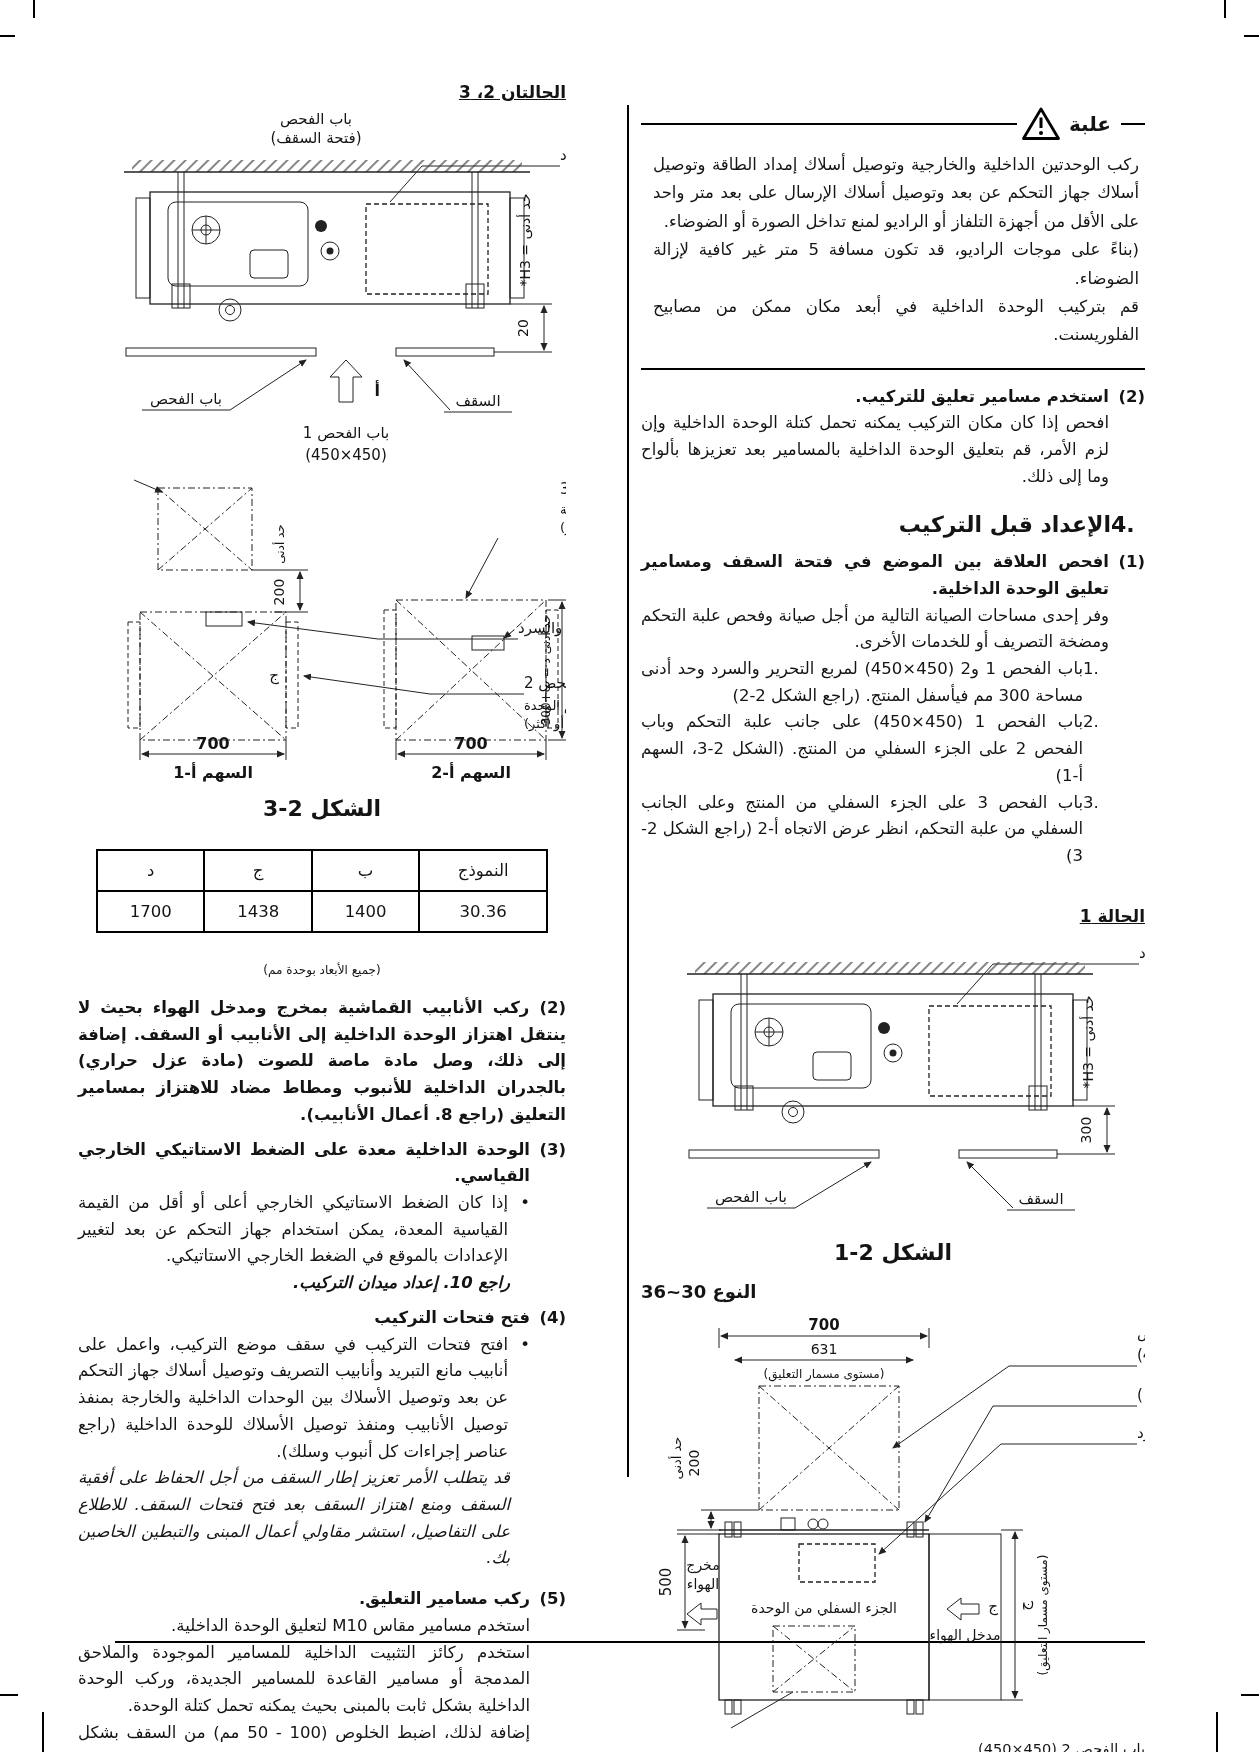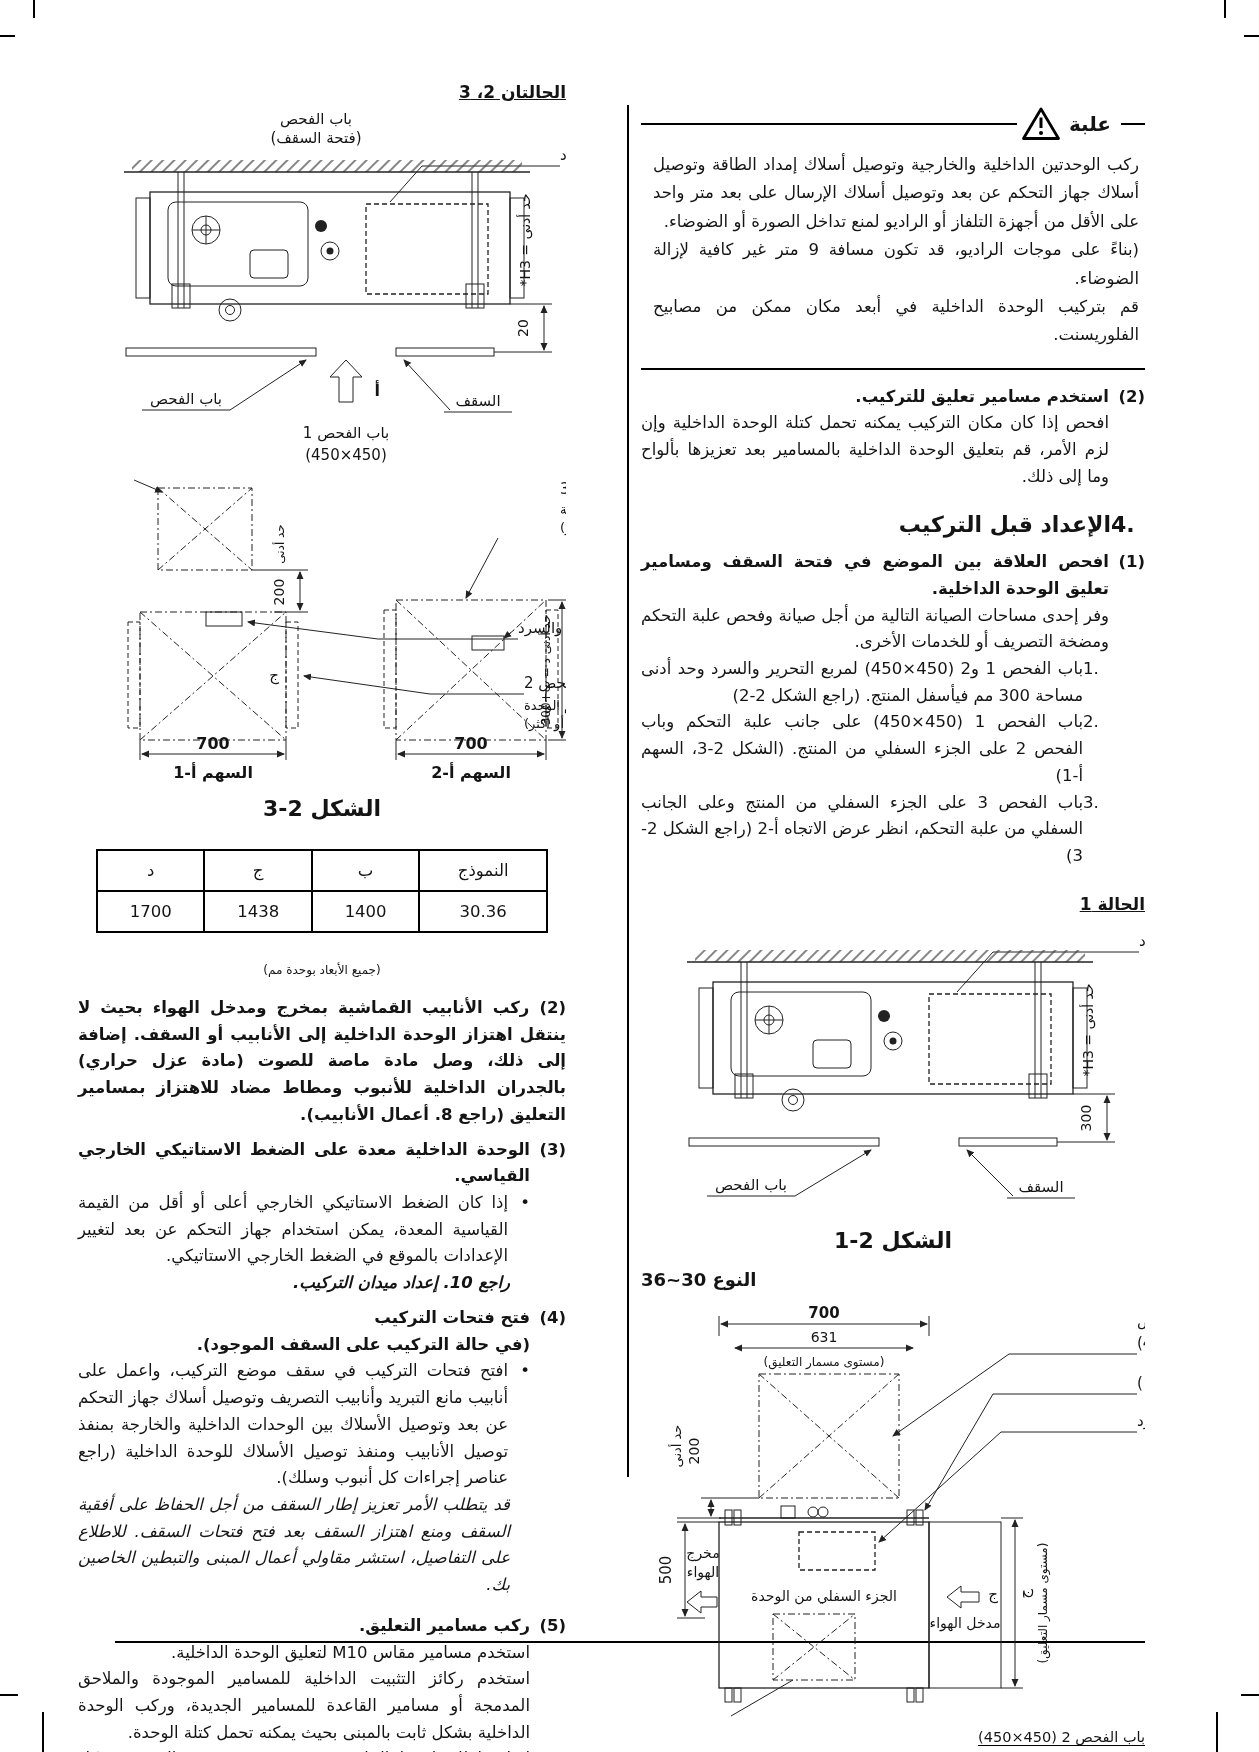--- a/index.html
+++ b/index.html
@@ -26,21 +26,21 @@
   .ind60{padding-right:56px;font-style:italic;}
   
   .warnhead{display:flex;align-items:center;height:42px;}
   .warnhead .dash{width:24px;height:2px;background:#000;flex:none;}
   .warnhead .title{font-size:20px;font-weight:bold;margin:0 10px 0 8px;flex:none;}
   .warnhead .longline{flex:1;height:2px;background:#000;margin-right:4px;}
   .warnbody{font-size:16.5px;line-height:1.72;text-align:justify;padding:6px 6px 10px 12px;}
   .rule2{border:none;border-top:2px solid #000;margin:8px 0 14px 0;}
   .h4title{display:flex;font-size:22px;font-weight:bold;margin:20px 0 10px 0;line-height:1.3;}
   .h4title .num{width:34px;direction:ltr;unicode-bidi:isolate;}
-  .subttl{font-size:17px;font-weight:bold;text-decoration:underline;margin:24px 0 8px 0;}
+  .subttl{font-size:17px;font-weight:bold;text-decoration:underline;margin:36px 0 8px 0;}
   .figcap{font-size:22px;font-weight:bold;text-align:center;margin:10px 0 4px 0;}
   .typehead{font-size:18px;font-weight:bold;text-align:left;margin:16px 0 6px 0;}
   .annot{font-size:14.5px;line-height:1.55;text-align:right;margin-top:2px;}
   .annot .u{border-bottom:1.2px solid #000;}
   
   table.dims{border-collapse:collapse;width:452px;margin:28px auto 0 auto;direction:rtl;}
   table.dims td{border:2px solid #000;height:37px;text-align:center;font-size:16.5px;}
   .unitsnote{font-size:12px;text-align:center;margin:30px 0 18px 0;}
   
   svg text{font-family:"DejaVu Sans",sans-serif;fill:#141414;direction:rtl;}
@@ -80,21 +80,21 @@
           <path d="M20 3 L37.5 32.5 L2.5 32.5 Z" fill="none" stroke="#000" stroke-width="2.8" stroke-linejoin="round"></path>
           <rect x="18.5" y="11.5" width="3" height="10.5" fill="#000"></rect>
           <circle cx="20" cy="27" r="2" fill="#000"></circle>
         </svg>
       </span>
       <span class="longline"></span>
     </div>
 
     <div class="warnbody">
       <div>ركب الوحدتين الداخلية والخارجية وتوصيل أسلاك إمداد الطاقة وتوصيل أسلاك جهاز التحكم عن بعد وتوصيل أسلاك الإرسال على بعد متر واحد على الأقل من أجهزة التلفاز أو الراديو لمنع تداخل الصورة أو الضوضاء.</div>
-      <div>(بناءً على موجات الراديو، قد تكون مسافة 9 متر غير كافية لإزالة الضوضاء.</div>
+      <div>(بناءً على موجات الراديو، قد تكون مسافة 5 متر غير كافية لإزالة الضوضاء.</div>
       <div>قم بتركيب الوحدة الداخلية في أبعد مكان ممكن من مصابيح الفلوريسنت.</div>
     </div>
 
     <hr class="rule2">
 
     <div class="hang">
       <span class="marker mk34 b">(2)</span>
       <span class="bodytxt p b">استخدم مسامير تعليق للتركيب.</span>
     </div>
     <div class="p ind38">افحص إذا كان مكان التركيب يمكنه تحمل كتلة الوحدة الداخلية وإن لزم الأمر، قم بتعليق الوحدة الداخلية بالمسامير بعد تعزيزها بألواح وما إلى ذلك.</div>
@@ -469,21 +469,20 @@
         <span class="bodytxt p">إذا كان الضغط الاستاتيكي الخارجي أعلى أو أقل من القيمة القياسية المعدة، يمكن استخدام جهاز التحكم عن بعد لتغيير الإعدادات بالموقع في الضغط الخارجي الاستاتيكي.</span>
       </div>
       <div class="p ind60 b">راجع 10. إعداد ميدان التركيب.</div>
     </div>
 
     <div style="margin-top:8px">
       <div class="hang">
         <span class="marker mk34 b">(4)</span>
         <span class="bodytxt p b">فتح فتحات التركيب</span>
       </div>
-      <div class="p ind38 b">(في حالة التركيب على السقف الموجود).</div>
       <div class="hang ind38">
         <span class="marker mk20">•</span>
         <span class="bodytxt p">افتح فتحات التركيب في سقف موضع التركيب، واعمل على أنابيب مانع التبريد وأنابيب التصريف وتوصيل أسلاك جهاز التحكم عن بعد وتوصيل الأسلاك بين الوحدات الداخلية والخارجة بمنفذ توصيل الأنابيب ومنفذ توصيل الأسلاك للوحدة الداخلية (راجع عناصر إجراءات كل أنبوب وسلك).</span>
       </div>
       <div class="p ind60">قد يتطلب الأمر تعزيز إطار السقف من أجل الحفاظ على أفقية السقف ومنع اهتزاز السقف بعد فتح فتحات السقف. للاطلاع على التفاصيل، استشر مقاولي أعمال المبنى والتبطين الخاصين بك.</div>
     </div>
 
     <div style="margin-top:14px">
       <div class="hang">
         <span class="marker mk34 b">(5)</span>

